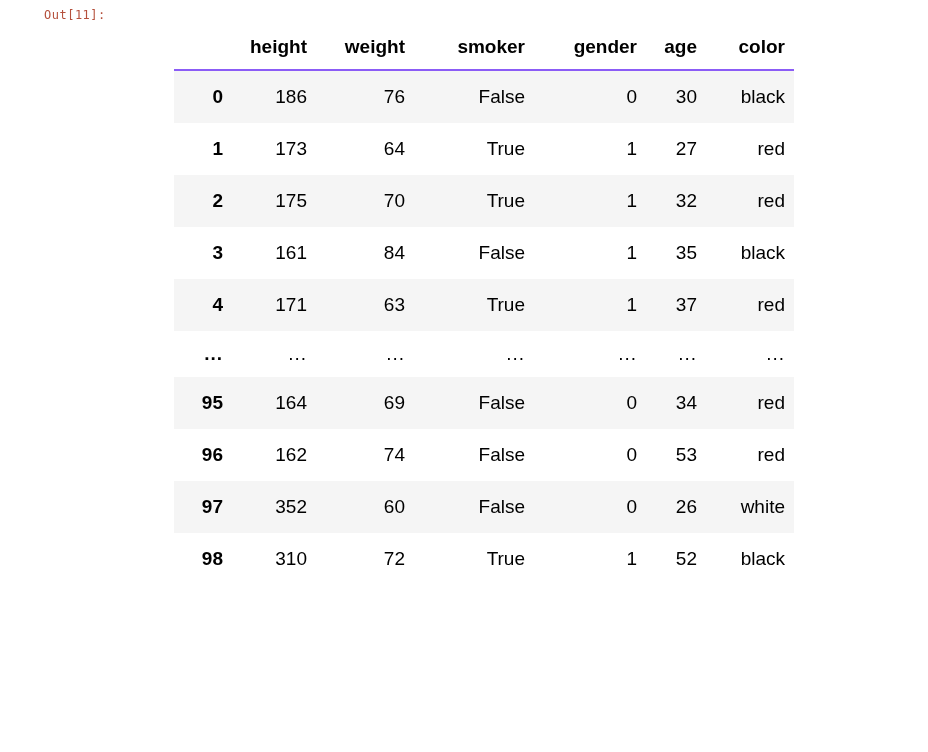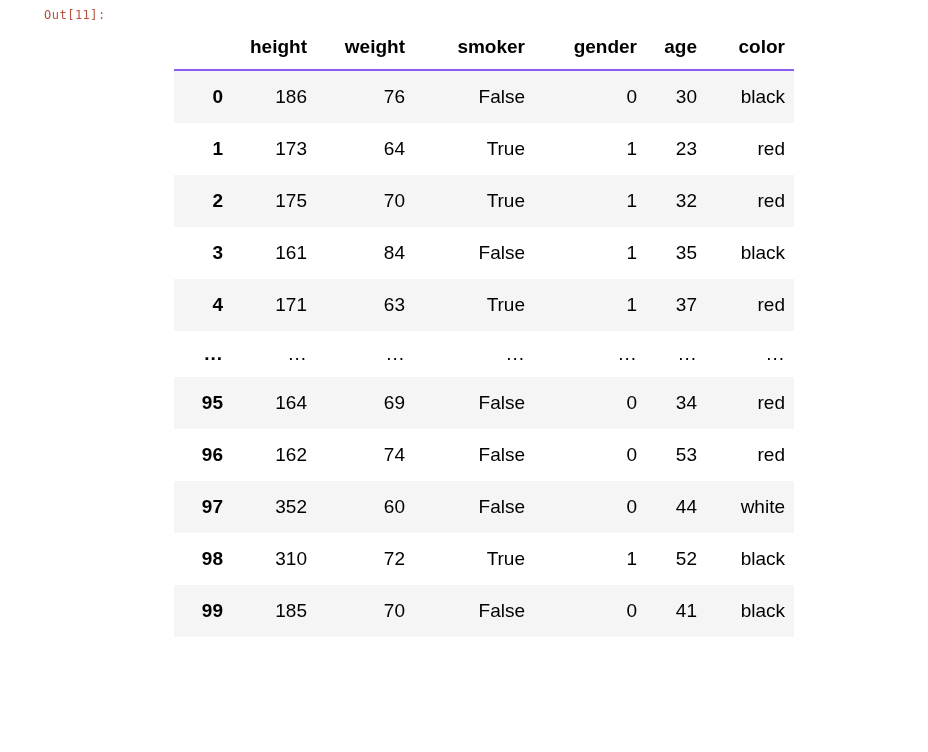--- a/index.html
+++ b/index.html
@@ -161,21 +161,21 @@
           <td>0</td>
           <td>30</td>
           <td>black</td>
         </tr>
         <tr>
           <th>1</th>
           <td>173</td>
           <td>64</td>
           <td>True</td>
           <td>1</td>
-          <td>23</td>
+          <td>27</td>
           <td>red</td>
         </tr>
         <tr class="odd">
           <th>2</th>
           <td>175</td>
           <td>70</td>
           <td>True</td>
           <td>1</td>
           <td>32</td>
           <td>red</td>
@@ -224,39 +224,30 @@
           <td>0</td>
           <td>53</td>
           <td>red</td>
         </tr>
         <tr class="odd">
           <th>97</th>
           <td>352</td>
           <td>60</td>
           <td>False</td>
           <td>0</td>
-          <td>44</td>
+          <td>26</td>
           <td>white</td>
         </tr>
         <tr>
           <th>98</th>
           <td>310</td>
           <td>72</td>
           <td>True</td>
           <td>1</td>
           <td>52</td>
           <td>black</td>
         </tr>
-        <tr class="odd">
-          <th>99</th>
-          <td>185</td>
-          <td>70</td>
-          <td>False</td>
-          <td>0</td>
-          <td>41</td>
-          <td>black</td>
-        </tr>
       </tbody>
     </table>
   </div>
 
 
 </div>
 
 </body></html>

